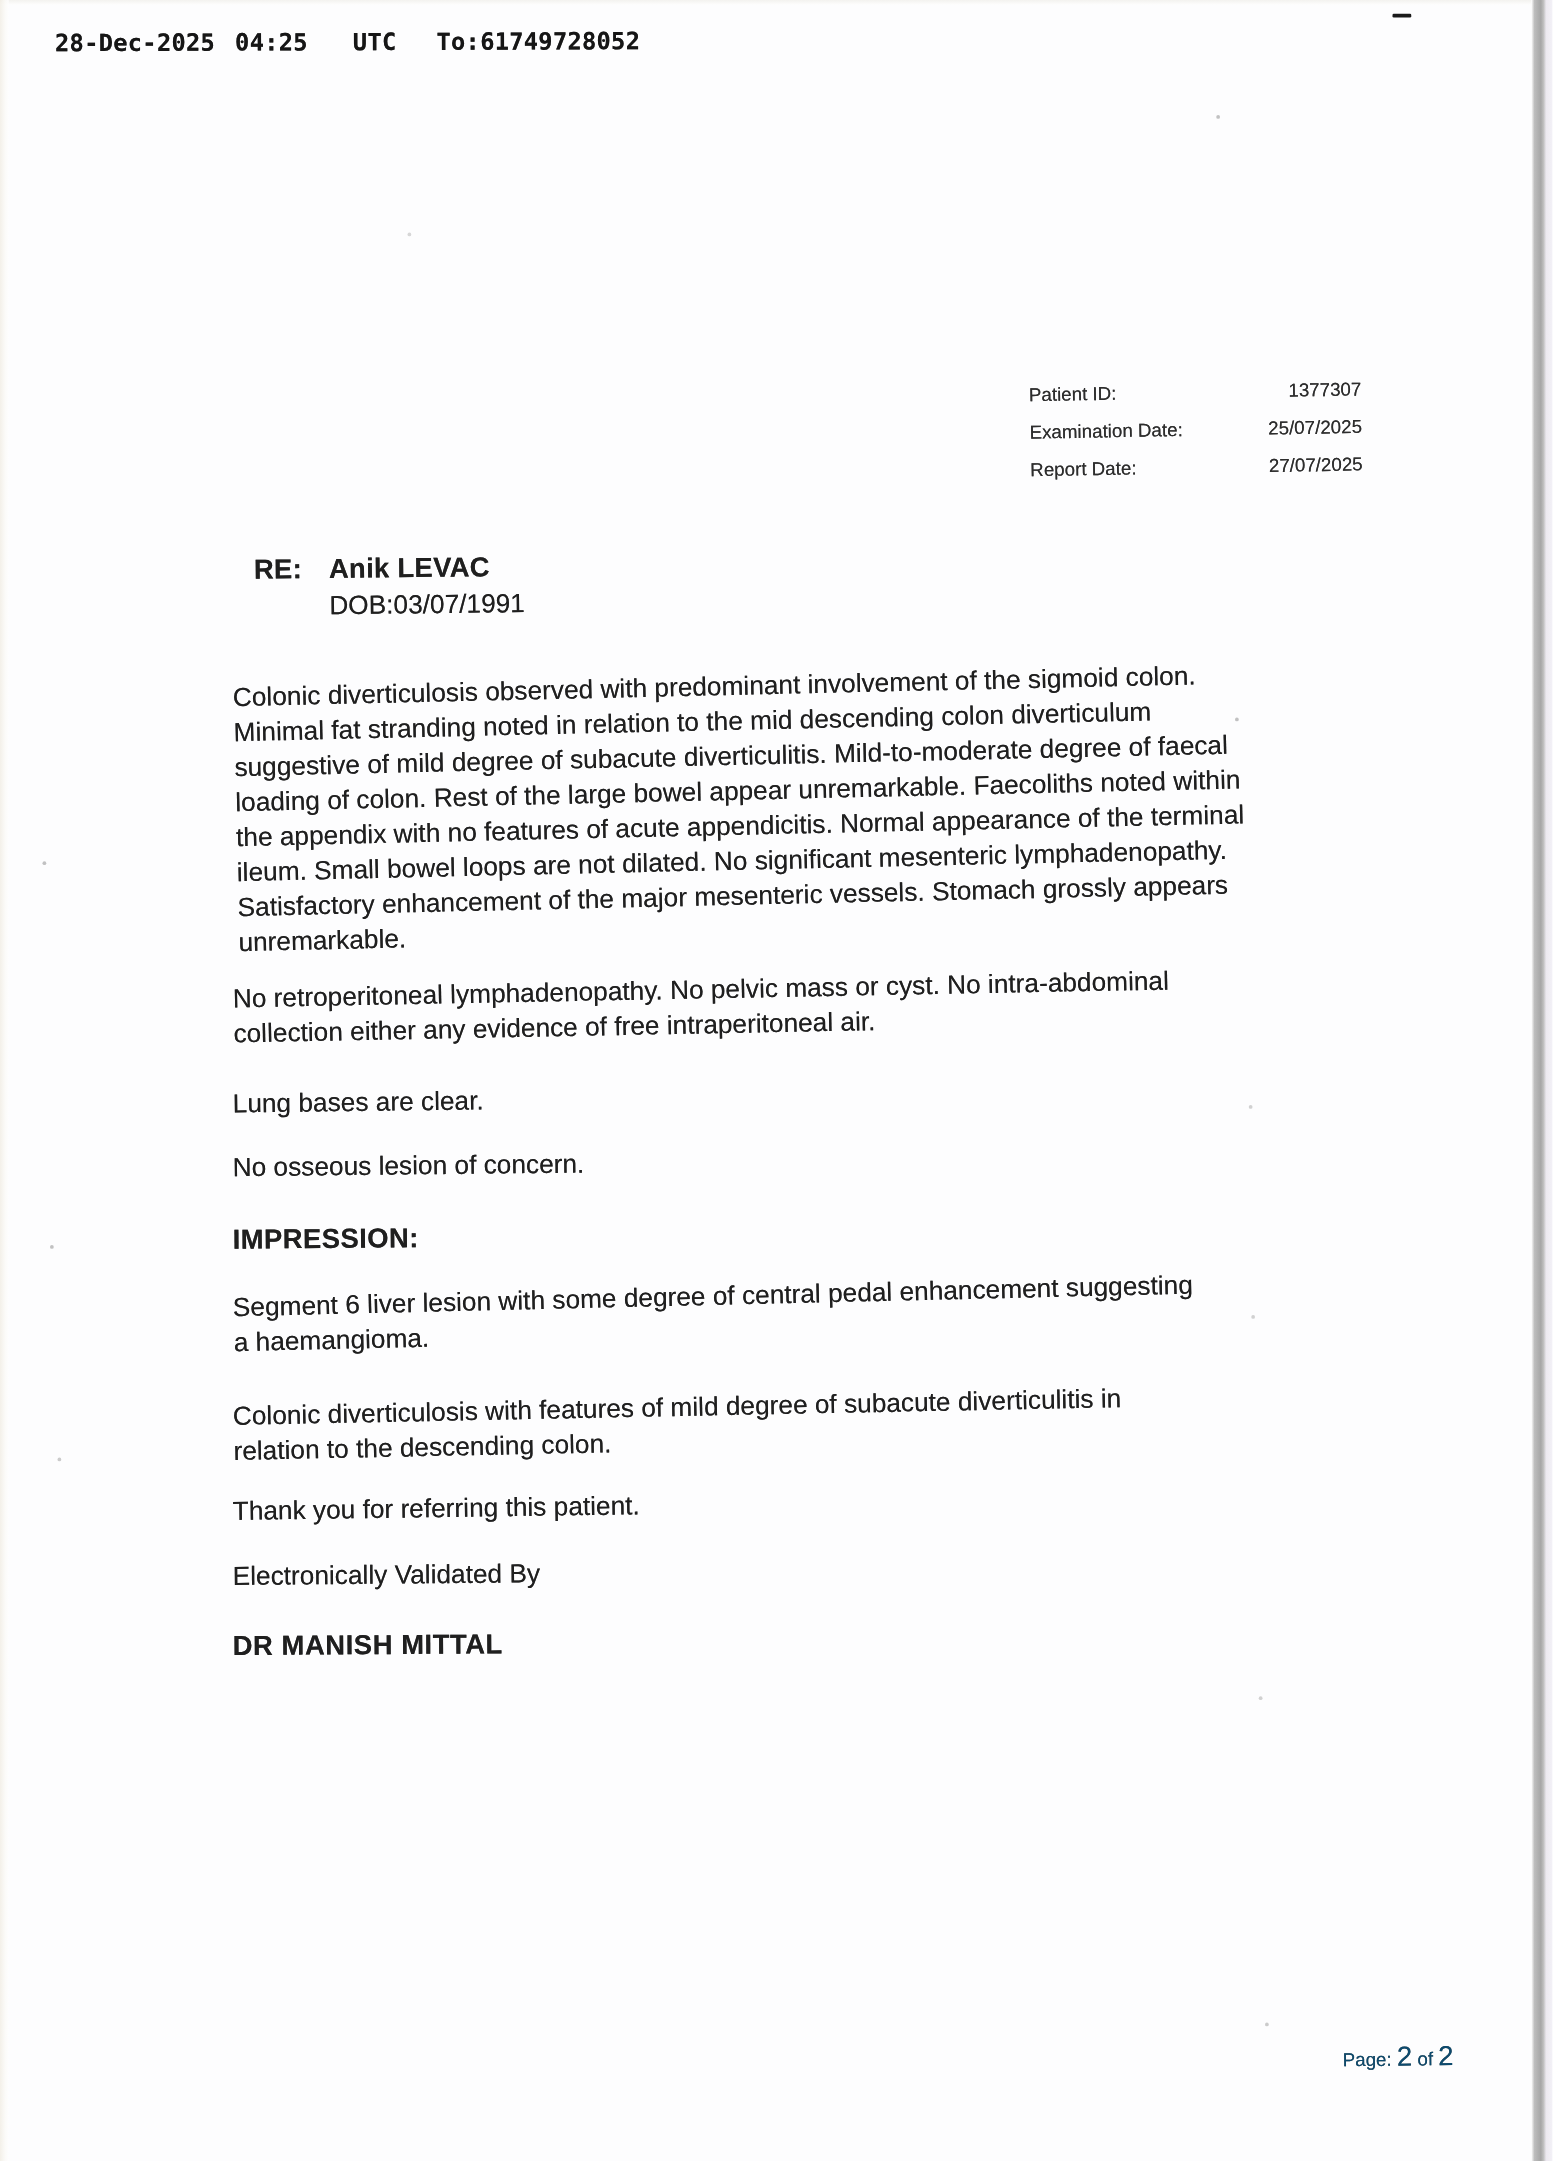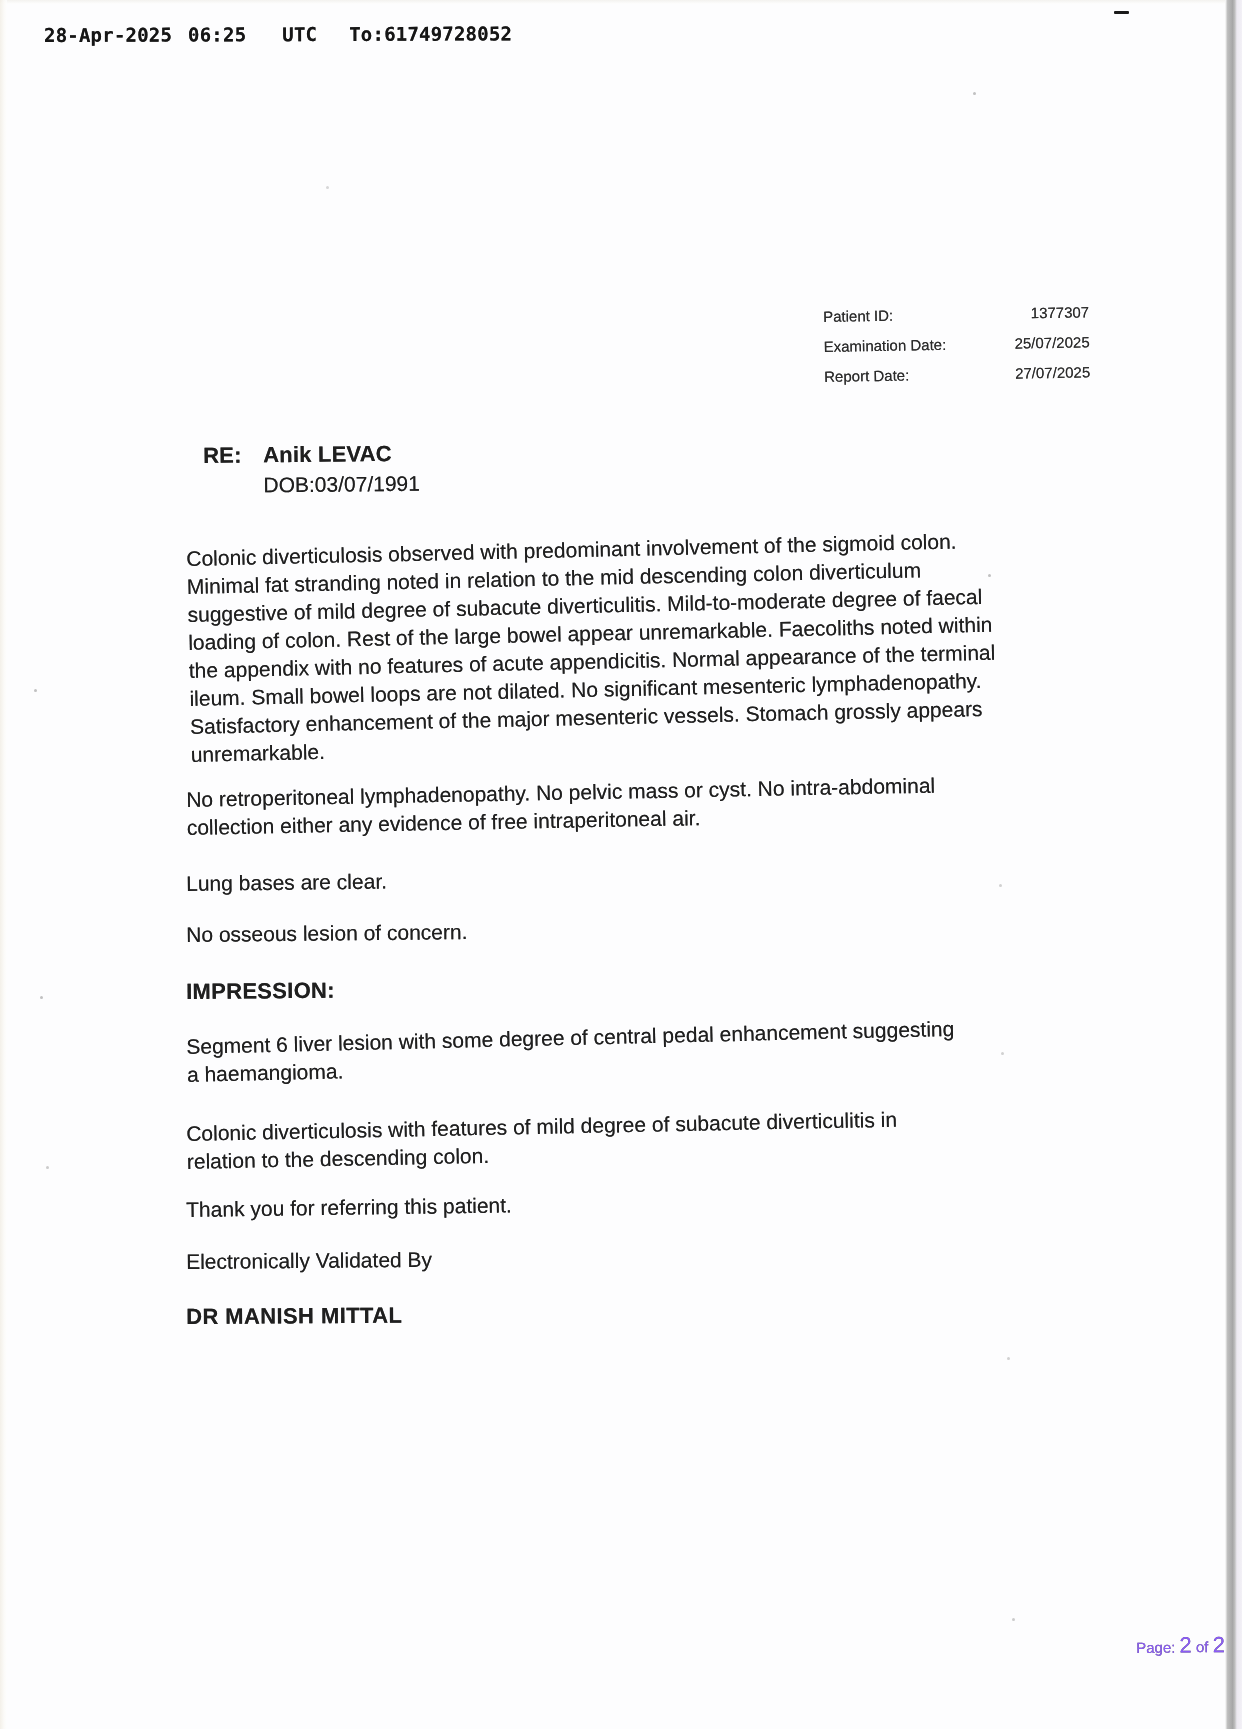--- a/index.html
+++ b/index.html
@@ -49,41 +49,41 @@
   #para-lung{top:870px;transform:rotate(-0.7deg);}
   #para-osseous{top:921px;transform:rotate(-0.6deg);}
   #impression-heading{top:978px;font-weight:bold;font-size:22px;transform:rotate(-0.5deg);letter-spacing:.3px;}
   #para-impression-1{top:1033px;transform:rotate(-1.35deg);}
   #para-impression-2{top:1120px;transform:rotate(-1.15deg);}
   #para-closing{top:1196px;transform:rotate(-0.8deg);}
   #para-validated{top:1248px;transform:rotate(-0.5deg);}
   #doctor-name{top:1303px;font-weight:bold;font-size:22px;letter-spacing:.4px;transform:rotate(-0.35deg);}
   
   .page-footer{
-    position:absolute;left:1136px;top:1633px;white-space:nowrap;
-    font-size:15px;color:#8b5cf6;
+    position:absolute;left:1074px;top:1633px;white-space:nowrap;
+    font-size:15px;color:#0c4a6e;
     transform:rotate(-0.6deg);transform-origin:left top;
   }
   .page-footer .num{font-size:22px;}
   
   .edge-right{position:absolute;right:0;top:0;bottom:0;width:17px;
     background:linear-gradient(to right,#ffffff 0%,#bdbdbd 15%,#a6a6a6 45%,#c0c0c0 58%,#ece9f0 70%,#f3f1f7 100%);}
   .edge-left{position:absolute;left:0;top:0;bottom:0;width:7px;opacity:.8;
     background:linear-gradient(to right,#f1ede4 0%,#fbfaf7 60%,#fefefe 100%);}
   .edge-top{position:absolute;left:0;right:17px;top:0;height:4px;
     background:linear-gradient(#f3f2ef,#fefefe);}
   .speck{position:absolute;width:3px;height:3px;border-radius:50%;background:#8f8f8f;opacity:.55;}
 </style>
 </head>
 <body>
 
 <div class="page">
 
   <div class="fax-header scan">
-    <span>28-Apr-2025</span><span class="fax-time">06:25</span><span class="fax-tz">UTC</span><span class="fax-to-label">To:</span><span class="fax-to-num">61749728052</span>
+    <span>28-Dec-2025</span><span class="fax-time">04:25</span><span class="fax-tz">UTC</span><span class="fax-to-label">To:</span><span class="fax-to-num">61749728052</span>
   </div>
 
   <div class="corner-mark"></div>
 
   <div class="patient-info scan">
     <div class="pinfo-row">
       <span class="pinfo-label">Patient ID:</span>
       <span class="pinfo-value">1377307</span>
     </div>
     <div class="pinfo-row">

